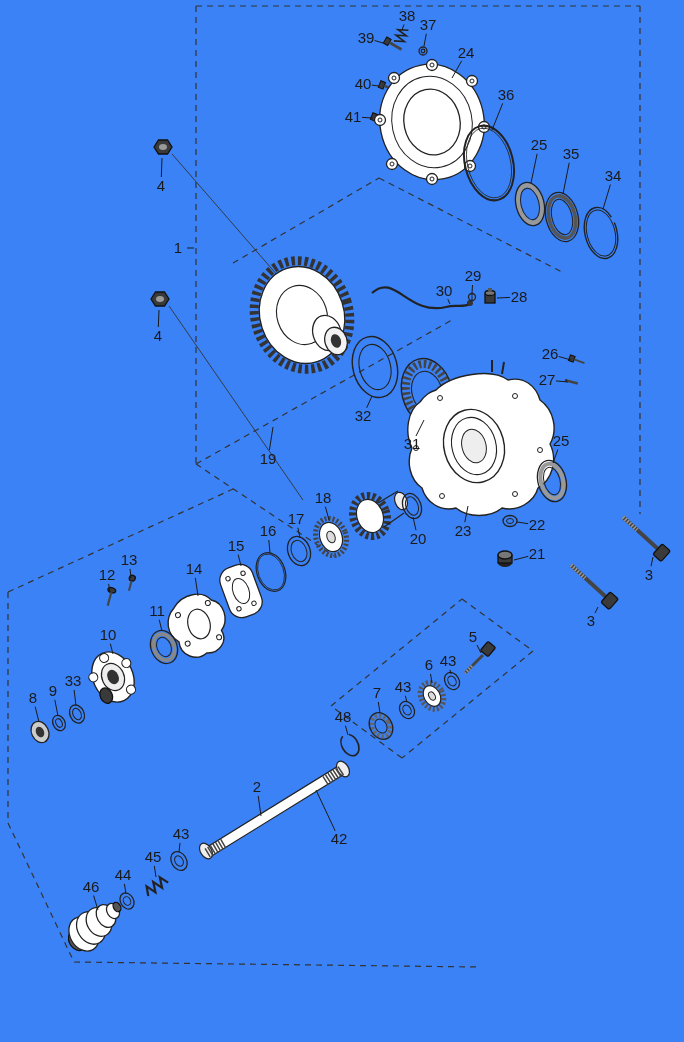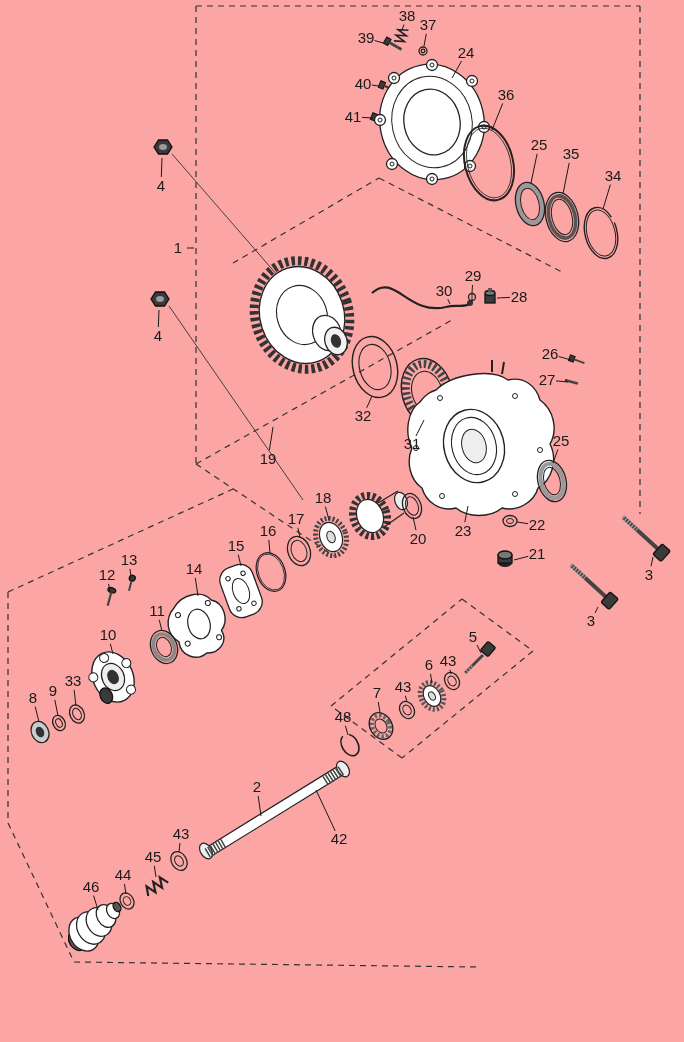--- a/index.html
+++ b/index.html
@@ -1,16 +1,16 @@
 <!DOCTYPE html>
 <html><head>
 <meta charset="utf-8">
 <style>
   html,body{margin:0;padding:0;background:#ffffff;}
-  .stage{position:relative;width:684px;height:1042px;background:#fca5a5;overflow:hidden;
+  .stage{position:relative;width:684px;height:1042px;background:#3b82f6;overflow:hidden;
          font-family:"Liberation Sans",sans-serif;}
   svg{display:block;}
   #callouts text{font-family:"Liberation Sans",sans-serif;}
 </style>
 </head>
 <body>
 
 <div class="stage">
 <svg id="diagram-svg" width="684" height="1042" viewBox="0 0 684 1042" xmlns="http://www.w3.org/2000/svg">
 

